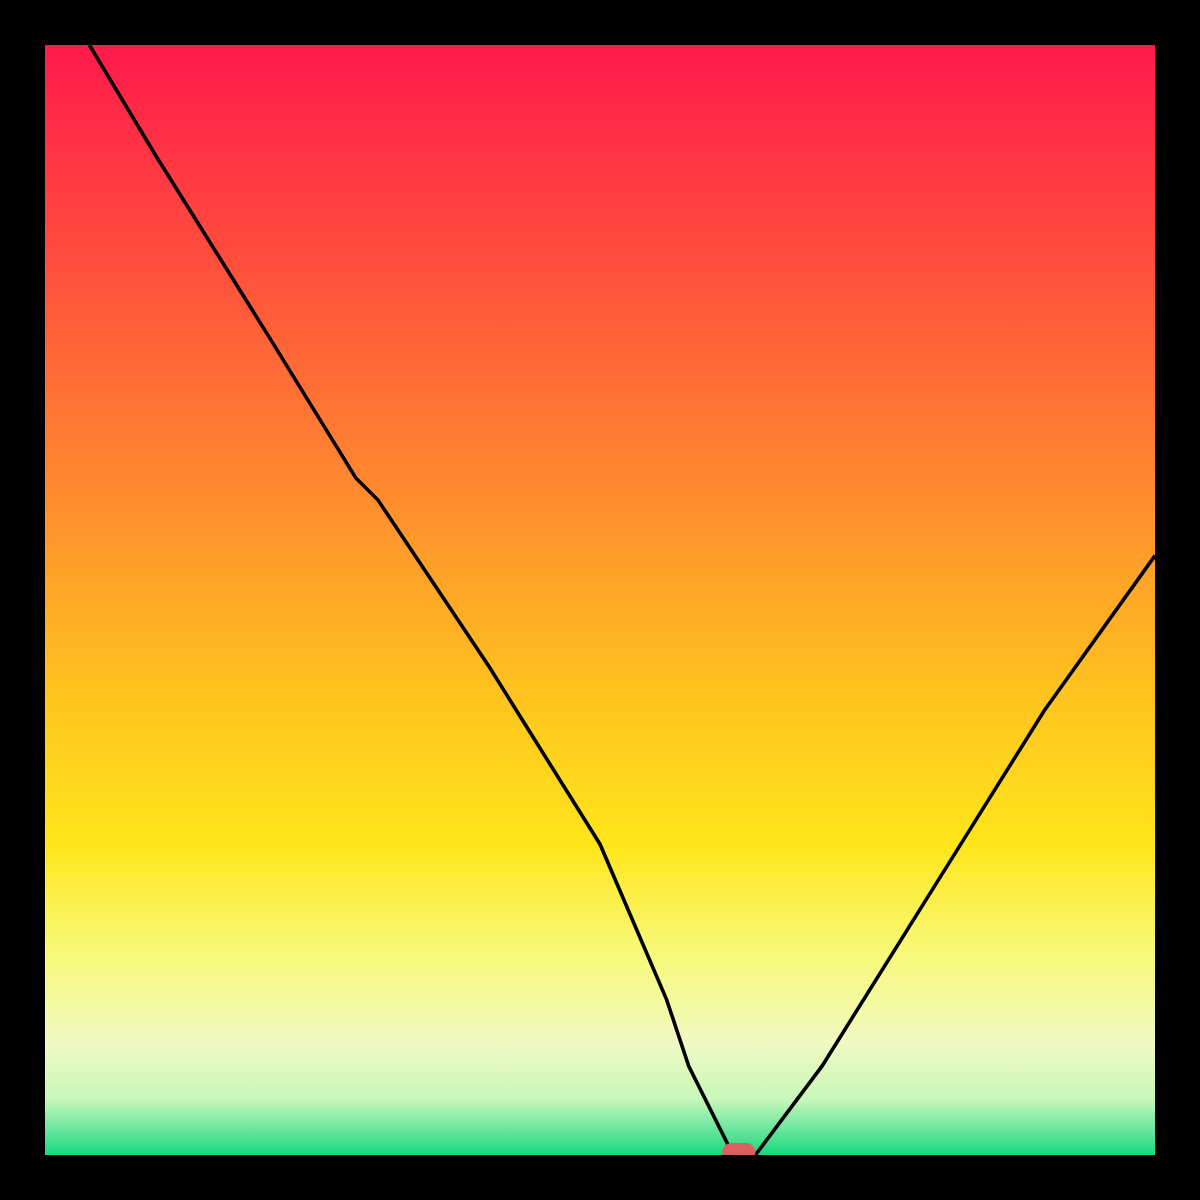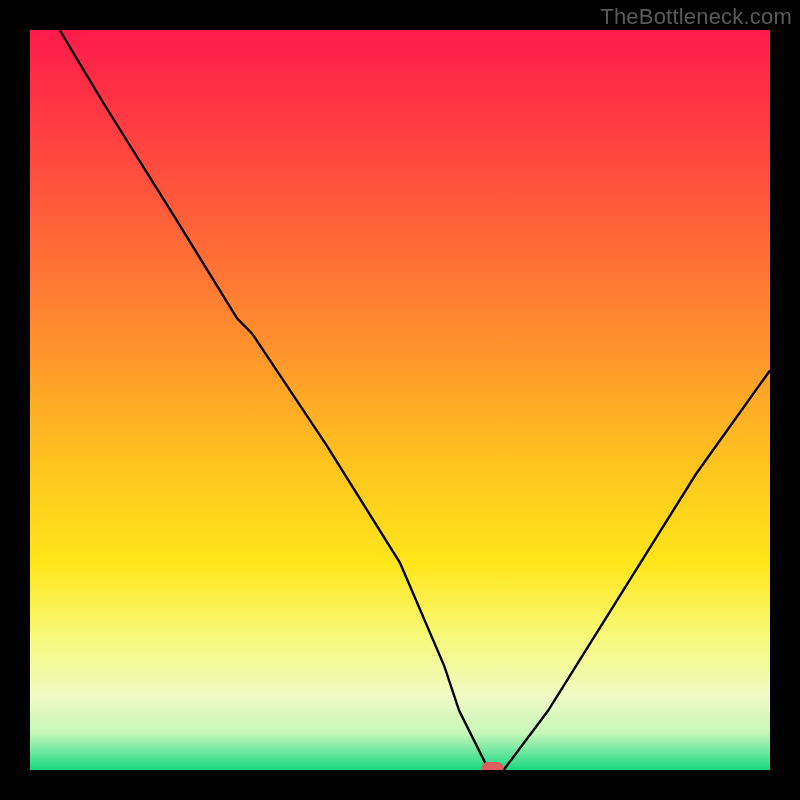--- a/index.html
+++ b/index.html
@@ -38,21 +38,20 @@
   .plot svg {
     display: block;
     width: 100%;
     height: 100%;
   }
 </style>
 </head>
 <body>
 
 <div class="frame">
-  <div class="watermark">TheBottleneck.com</div>
 
   <div class="plot">
     <svg id="plot-svg" viewBox="0 0 740 740" preserveAspectRatio="none">
       <defs>
         <linearGradient id="bg-grad" x1="0" y1="0" x2="0" y2="1">
             <stop offset="0%" stop-color="#ff1a4b"></stop>
             <stop offset="18%" stop-color="#ff4a3e"></stop>
             <stop offset="40%" stop-color="#ff8a2f"></stop>
             <stop offset="57.99999999999999%" stop-color="#ffc21f"></stop>
             <stop offset="72%" stop-color="#ffe61a"></stop>

